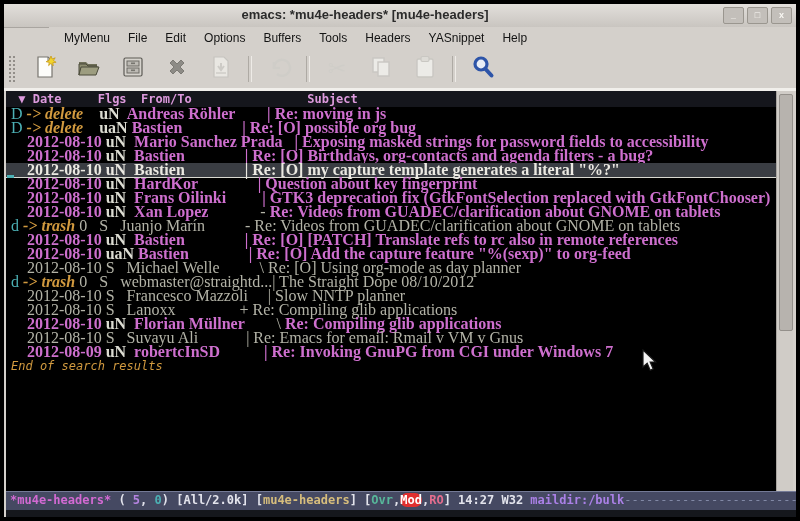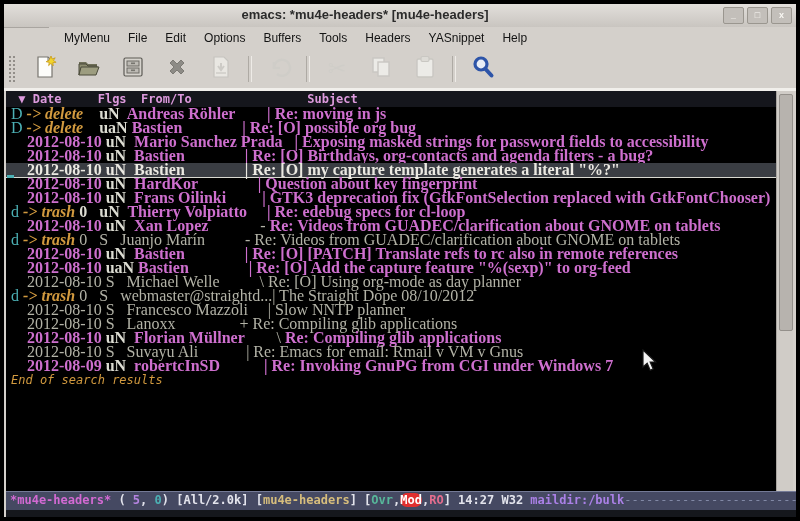--- a/index.html
+++ b/index.html
@@ -184,21 +184,20 @@
   <div id="buffer">
     <div id="headerline"><span> ▼ Date     Flgs  From/To                Subject</span></div>
     <div id="rows">
         <div class="line"><span class="mk">D </span><span class="ac">-&gt; delete</span><span>    </span><span class="fl">uN  </span><span class="u">Andreas Röhler        </span><span class="u">| </span><span class="u">Re: moving in js</span></div>
         <div class="line"><span class="mk">D </span><span class="ac">-&gt; delete</span><span>    </span><span class="fl">uaN </span><span class="u">Bastien               </span><span class="u">| </span><span class="u">Re: [O] possible org bug</span></div>
         <div class="line"><span>  </span><span class="u">  2012-08-10 </span><span class="fl">uN  </span><span class="u">Mario Sanchez Prada   </span><span class="u">| </span><span class="u">Exposing masked strings for password fields to accessibility</span></div>
         <div class="line"><span>  </span><span class="u">  2012-08-10 </span><span class="fl">uN  </span><span class="u">Bastien               </span><span class="u">| </span><span class="u">Re: [O] Birthdays, org-contacts and agenda filters - a bug?</span></div>
         <div class="line current"><span>  </span><span class="cu">  2012-08-10 </span><span class="cu">uN  </span><span class="cu">Bastien               </span><span class="cu">| </span><span class="cu">Re: [O] my capture template generates a literal "%?"</span></div>
         <div class="line"><span>  </span><span class="u">  2012-08-10 </span><span class="fl">uN  </span><span class="u">HardKor               </span><span class="u">| </span><span class="u">Question about key fingerprint</span></div>
         <div class="line"><span>  </span><span class="u">  2012-08-10 </span><span class="fl">uN  </span><span class="u">Frans Oilinki         </span><span class="u">| </span><span class="u">GTK3 deprecation fix (GtkFontSelection replaced with GtkFontChooser)</span></div>
-        <div class="line"><span class="mk">d </span><span class="ac">-&gt; trash</span><span class="fl"> 0</span><span>   </span><span class="fl">uN  </span><span class="u">Thierry Volpiatto     </span><span class="u">| </span><span class="u">Re: edebug specs for cl-loop</span></div>
         <div class="line"><span>  </span><span class="u">  2012-08-10 </span><span class="fl">uN  </span><span class="u">Xan Lopez             </span><span class="r">- </span><span class="u">Re: Videos from GUADEC/clarification about GNOME on tablets</span></div>
         <div class="line"><span class="mk">d </span><span class="ac">-&gt; trash</span><span class="r"> 0</span><span>   </span><span class="r">S   </span><span class="r">Juanjo Marín          </span><span class="r">- </span><span class="r">Re: Videos from GUADEC/clarification about GNOME on tablets</span></div>
         <div class="line"><span>  </span><span class="u">  2012-08-10 </span><span class="fl">uN  </span><span class="u">Bastien               </span><span class="u">| </span><span class="u">Re: [O] [PATCH] Translate refs to rc also in remote references</span></div>
         <div class="line"><span>  </span><span class="u">  2012-08-10 </span><span class="fl">uaN </span><span class="u">Bastien               </span><span class="u">| </span><span class="u">Re: [O] Add the capture feature "%(sexp)" to org-feed</span></div>
         <div class="line"><span>  </span><span class="r">  2012-08-10 </span><span class="r">S   </span><span class="r">Michael Welle         </span><span class="r"> \ </span><span class="r">Re: [O] Using org-mode as day planner</span></div>
         <div class="line"><span class="mk">d </span><span class="ac">-&gt; trash</span><span class="r"> 0</span><span>   </span><span class="r">S   </span><span class="r">webmaster@straightd...</span><span class="r">| </span><span class="r">The Straight Dope 08/10/2012</span></div>
         <div class="line"><span>  </span><span class="r">  2012-08-10 </span><span class="r">S   </span><span class="r">Francesco Mazzoli     </span><span class="r">| </span><span class="r">Slow NNTP planner</span></div>
         <div class="line"><span>  </span><span class="r">  2012-08-10 </span><span class="r">S   </span><span class="r">Lanoxx                </span><span class="r">+ </span><span class="r">Re: Compiling glib applications</span></div>
         <div class="line"><span>  </span><span class="u">  2012-08-10 </span><span class="fl">uN  </span><span class="u">Florian Müllner       </span><span class="r"> \ </span><span class="u">Re: Compiling glib applications</span></div>
         <div class="line"><span>  </span><span class="r">  2012-08-10 </span><span class="r">S   </span><span class="r">Suvayu Ali            </span><span class="r">| </span><span class="r">Re: Emacs for email: Rmail v VM v Gnus</span></div>

